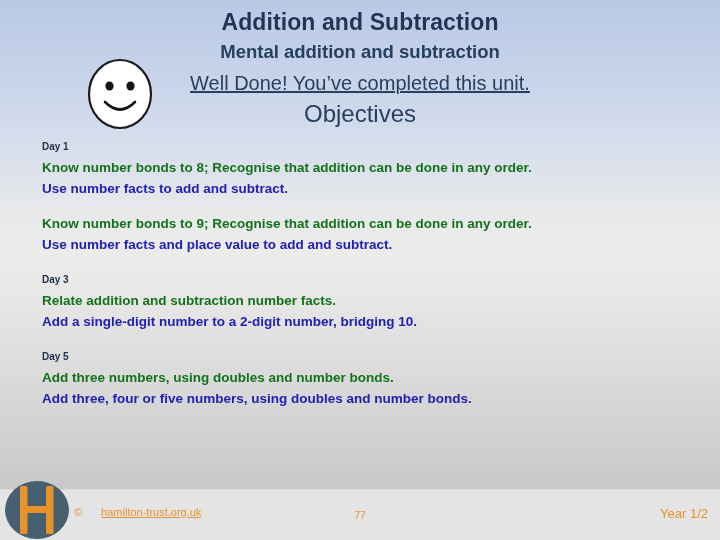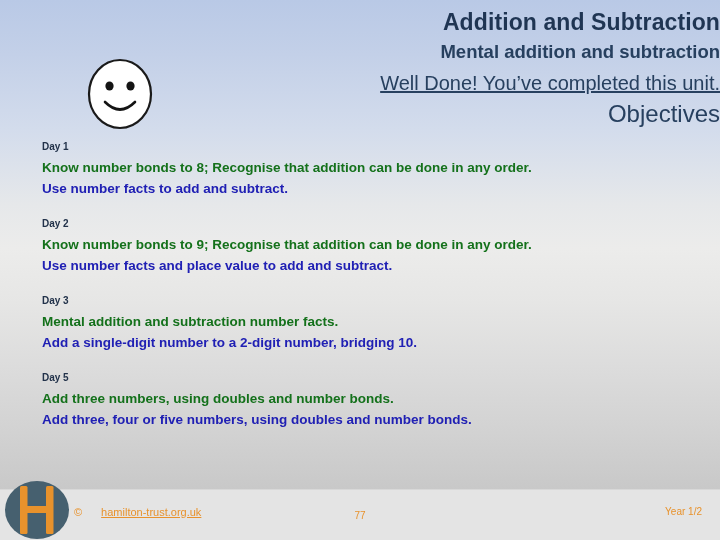--- a/index.html
+++ b/index.html
@@ -31,21 +31,21 @@
         #dcdcdc 68%,
         #d2d2d2 80%,
         #c8c8c8 91%);
     overflow: hidden;
   }
 
   
   .header {
     position: relative;
     padding-top: 8px;
-    text-align: right;
+    text-align: center;
   }
   .slide-title {
     font-size: 23px;
     font-weight: bold;
     color: #1f3553;
     letter-spacing: 0.1px;
     line-height: 1.22;
     margin: 0;
   }
   .slide-subtitle {
@@ -150,23 +150,23 @@
     position: absolute;
     left: 0;
     right: 0;
     top: 20px;
     text-align: center;
     font-size: 10px;
     color: #e8922c;
   }
   .year-label {
     position: absolute;
-    right: 18px;
+    right: 12px;
     top: 16px;
-    font-size: 10px;
+    font-size: 13px;
     color: #e8922c;
     white-space: nowrap;
   }
 
   
   .logo {
     position: absolute;
     left: 4px;
     bottom: 0;
     width: 66px;
@@ -197,28 +197,27 @@
 
   <div class="body-area">
 
     <div class="day-block">
       <div class="day-label">Day 1</div>
       <div class="obj-green">Know number bonds to 8; Recognise that addition can be done in any order.</div>
       <div class="obj-blue">Use number facts to add and subtract.</div>
     </div>
 
     <div class="day-block">
-      <div class="day-label">Day 2</div>
       <div class="obj-green">Know number bonds to 9; Recognise that addition can be done in any order.</div>
       <div class="obj-blue">Use number facts and place value to add and subtract.</div>
     </div>
 
     <div class="day-block">
       <div class="day-label">Day 3</div>
-      <div class="obj-green">Mental addition and subtraction number facts.</div>
+      <div class="obj-green">Relate addition and subtraction number facts.</div>
       <div class="obj-blue">Add a single-digit number to a 2-digit number, bridging 10.</div>
     </div>
 
 
     <div class="day-block">
       <div class="day-label">Day 5</div>
       <div class="obj-green">Add three numbers, using doubles and number bonds.</div>
       <div class="obj-blue">Add three, four or five numbers, using doubles and number bonds.</div>
     </div>
 

